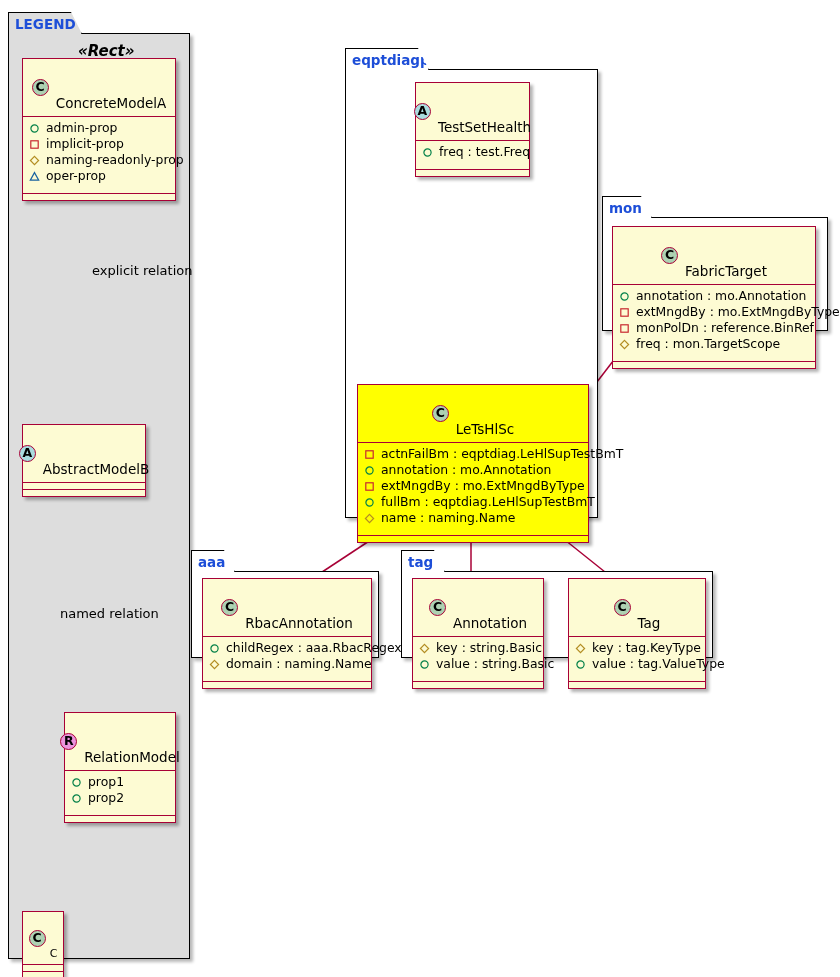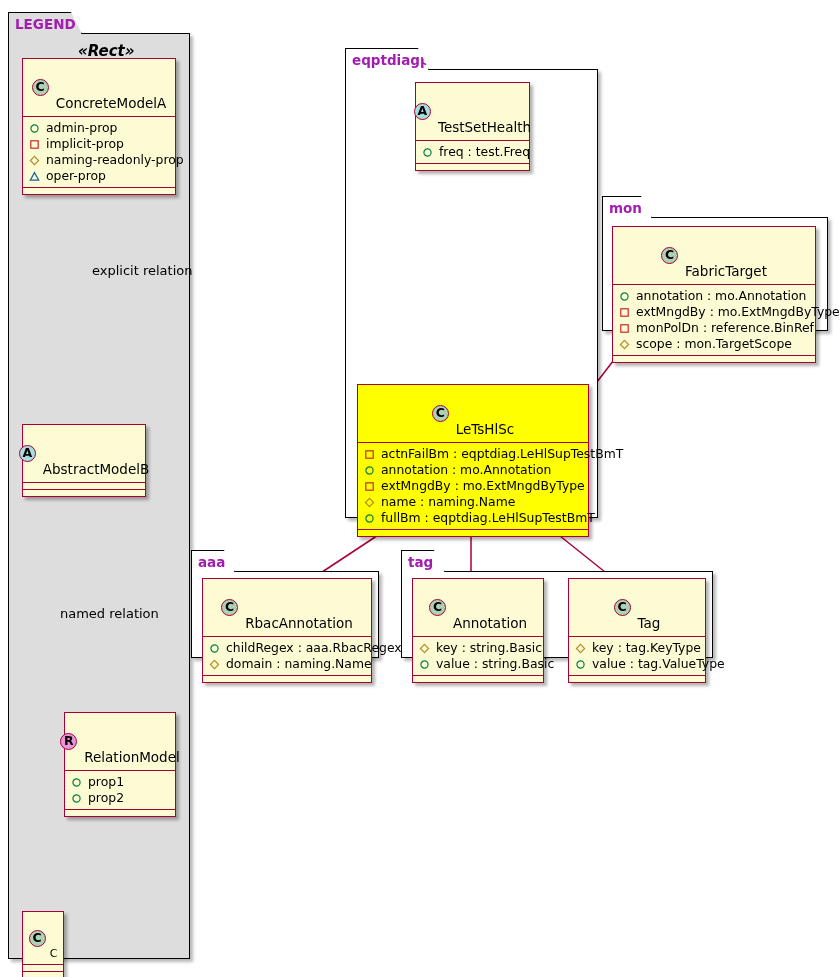--- a/index.html
+++ b/index.html
@@ -15,21 +15,21 @@
   .pkg{position:absolute;box-sizing:border-box;}
   .pkg .pkg-body{
     position:absolute;left:0;box-sizing:border-box;
     border:1.6px solid #000000;background:#ffffff;
     box-shadow:3px 3px 3px rgba(0,0,0,.28);
   }
   .pkg .pkg-tab{
     position:absolute;left:0;top:0;box-sizing:border-box;
     border:1.6px solid #000000;border-bottom:none;background:#ffffff;
     height:22px;display:flex;align-items:center;padding:0 16px 0 6px;
-    font-weight:bold;font-size:13.5px;color:#a21caf;z-index:3;
+    font-weight:bold;font-size:13.5px;color:#1d4ed8;z-index:3;
     clip-path:polygon(0 0, calc(100% - 11px) 0, 100% 100%, 0 100%);
   }
   .pkg.legend .pkg-body{background:#dddddd;}
   .pkg.legend .pkg-tab{background:#dddddd;}
 
   
   .cls{
     position:absolute;box-sizing:border-box;
     background:#fdfbd3;border:1.4px solid #A80036;
     box-shadow:3px 3px 3px rgba(0,0,0,.30);
@@ -37,21 +37,21 @@
   }
   .cls.hl{background:#ffff00;border-color:#A80036;}
   .cls .hdr{
     display:flex;align-items:center;justify-content:center;gap:7px;
     padding:5px 8px 5px 8px;border-bottom:1.4px solid #A80036;
     font-size:13.5px;color:#000;
   }
   .cls .hdr .nm{white-space:nowrap;margin-top:31px;}
   .cls.abstract .hdr .nm{}
   .cls .attrs{
-    padding:3px 5px 3px 6px;border-bottom:1.4px solid #A80036;
+    padding:3px 5px 9px 6px;border-bottom:1.4px solid #A80036;
   }
   .cls .attrs.empty{height:6px;padding:0;}
   .cls .ops{height:6px;}
   .cls .row{
     display:flex;align-items:center;gap:6px;
     font-size:12.4px;line-height:16px;color:#000;white-space:nowrap;
   }
   .cls .row .txt{white-space:nowrap;}
 
   
@@ -252,29 +252,29 @@
         <span class="txt">annotation : mo.Annotation</span>
       </div>
       <div class="row">
         <svg class="vis" viewBox="0 0 11 11">
           <rect x="1.8" y="1.8" width="7.4" height="7.4" fill="none" stroke="#C82930" stroke-width="1.2"></rect>
         </svg>
         <span class="txt">extMngdBy : mo.ExtMngdByType</span>
       </div>
       <div class="row">
         <svg class="vis" viewBox="0 0 11 11">
+          <circle cx="5.5" cy="5.5" r="3.6" fill="none" stroke="#038048" stroke-width="1.2"></circle>
+        </svg>
+        <span class="txt">fullBm : eqptdiag.LeHlSupTestBmT</span>
+      </div>
+      <div class="row">
+        <svg class="vis" viewBox="0 0 11 11">
           <path d="M5.5,1.4 L9.6,5.5 L5.5,9.6 L1.4,5.5 Z" fill="none" stroke="#B38D22" stroke-width="1.2"></path>
         </svg>
         <span class="txt">name : naming.Name</span>
-      </div>
-      <div class="row">
-        <svg class="vis" viewBox="0 0 11 11">
-          <circle cx="5.5" cy="5.5" r="3.6" fill="none" stroke="#038048" stroke-width="1.2"></circle>
-        </svg>
-        <span class="txt">fullBm : eqptdiag.LeHlSupTestBmT</span>
       </div>
     </div>
     <div class="ops"></div>
   </div>
 
   <div class="pkg" style="left:602px;top:196px;width:230px;height:137px;">
     <div class="pkg-tab" style="width:50px;">mon</div>
     <div class="pkg-body" style="top:21px;width:226px;height:114px;"></div>
   </div>
 
@@ -299,21 +299,21 @@
       <div class="row">
         <svg class="vis" viewBox="0 0 11 11">
           <rect x="1.8" y="1.8" width="7.4" height="7.4" fill="none" stroke="#C82930" stroke-width="1.2"></rect>
         </svg>
         <span class="txt">monPolDn : reference.BinRef</span>
       </div>
       <div class="row">
         <svg class="vis" viewBox="0 0 11 11">
           <path d="M5.5,1.4 L9.6,5.5 L5.5,9.6 L1.4,5.5 Z" fill="none" stroke="#B38D22" stroke-width="1.2"></path>
         </svg>
-        <span class="txt">scope : mon.TargetScope</span>
+        <span class="txt">freq : mon.TargetScope</span>
       </div>
     </div>
     <div class="ops"></div>
   </div>
 
   <div class="pkg" style="left:191px;top:550px;width:192px;height:110px;">
     <div class="pkg-tab" style="width:44px;">aaa</div>
     <div class="pkg-body" style="top:21px;width:188px;height:87px;"></div>
   </div>
 

